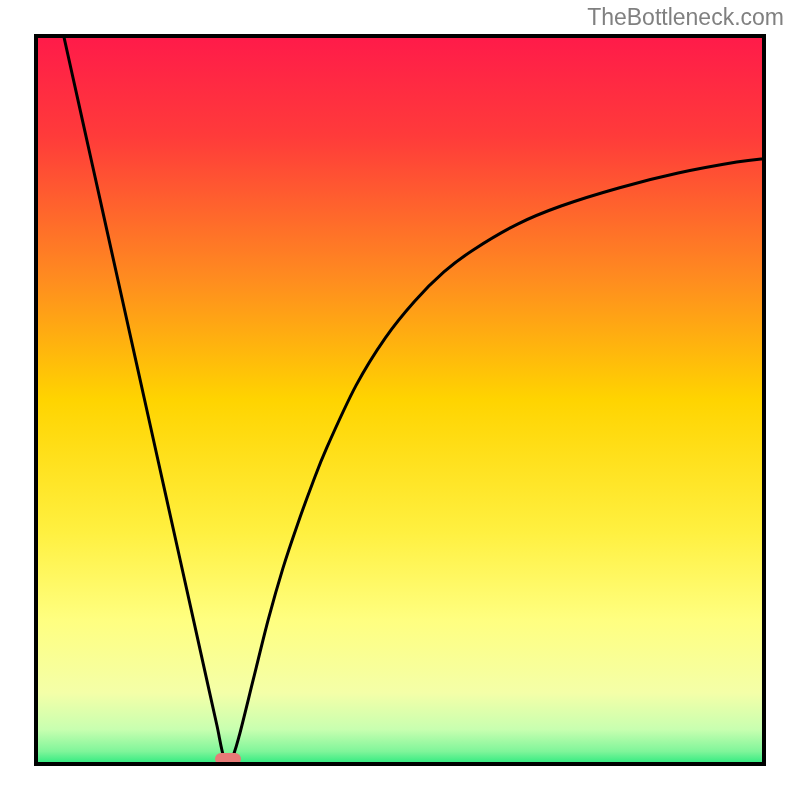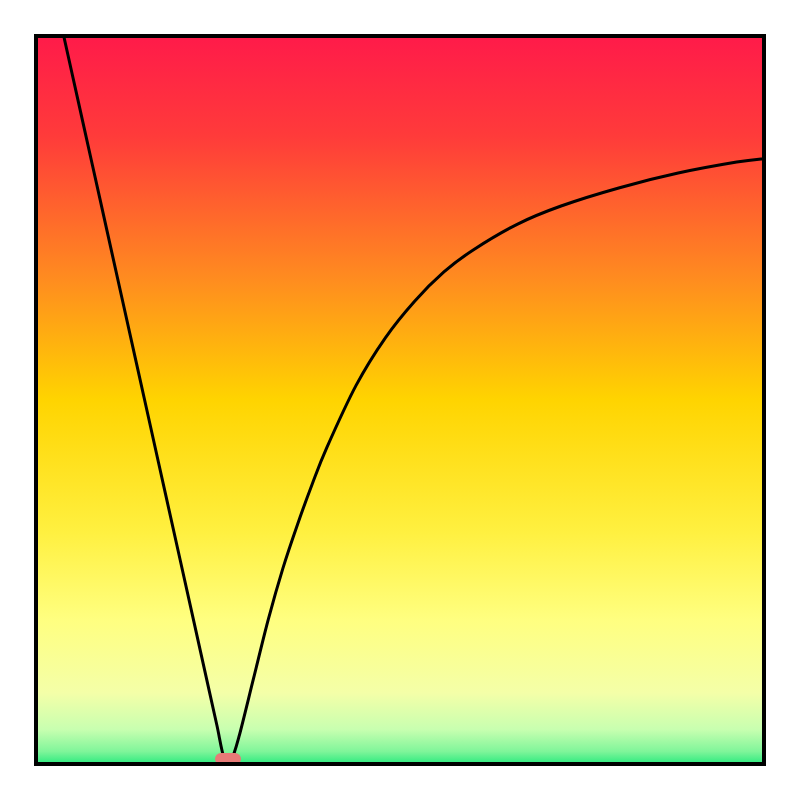--- a/index.html
+++ b/index.html
@@ -62,20 +62,21 @@
     height: 12px;
     background: #e77a77;
     border-radius: 6px;
     transform: translate(-50%, -50%);
   }
 </style>
 </head>
 <body>
 
 <div class="container">
+  <div class="watermark">TheBottleneck.com</div>
 
   <div class="plot-area">
 
     <svg class="plot-bg" viewBox="0 0 732 732" preserveAspectRatio="none">
       <defs>
         <linearGradient id="bggrad" x1="0" y1="0" x2="0" y2="1">
           <stop offset="0%" stop-color="#ff1a4a"></stop>
           <stop offset="14%" stop-color="#ff3b3a"></stop>
           <stop offset="33%" stop-color="#ff8a20"></stop>
           <stop offset="50%" stop-color="#ffd400"></stop>

